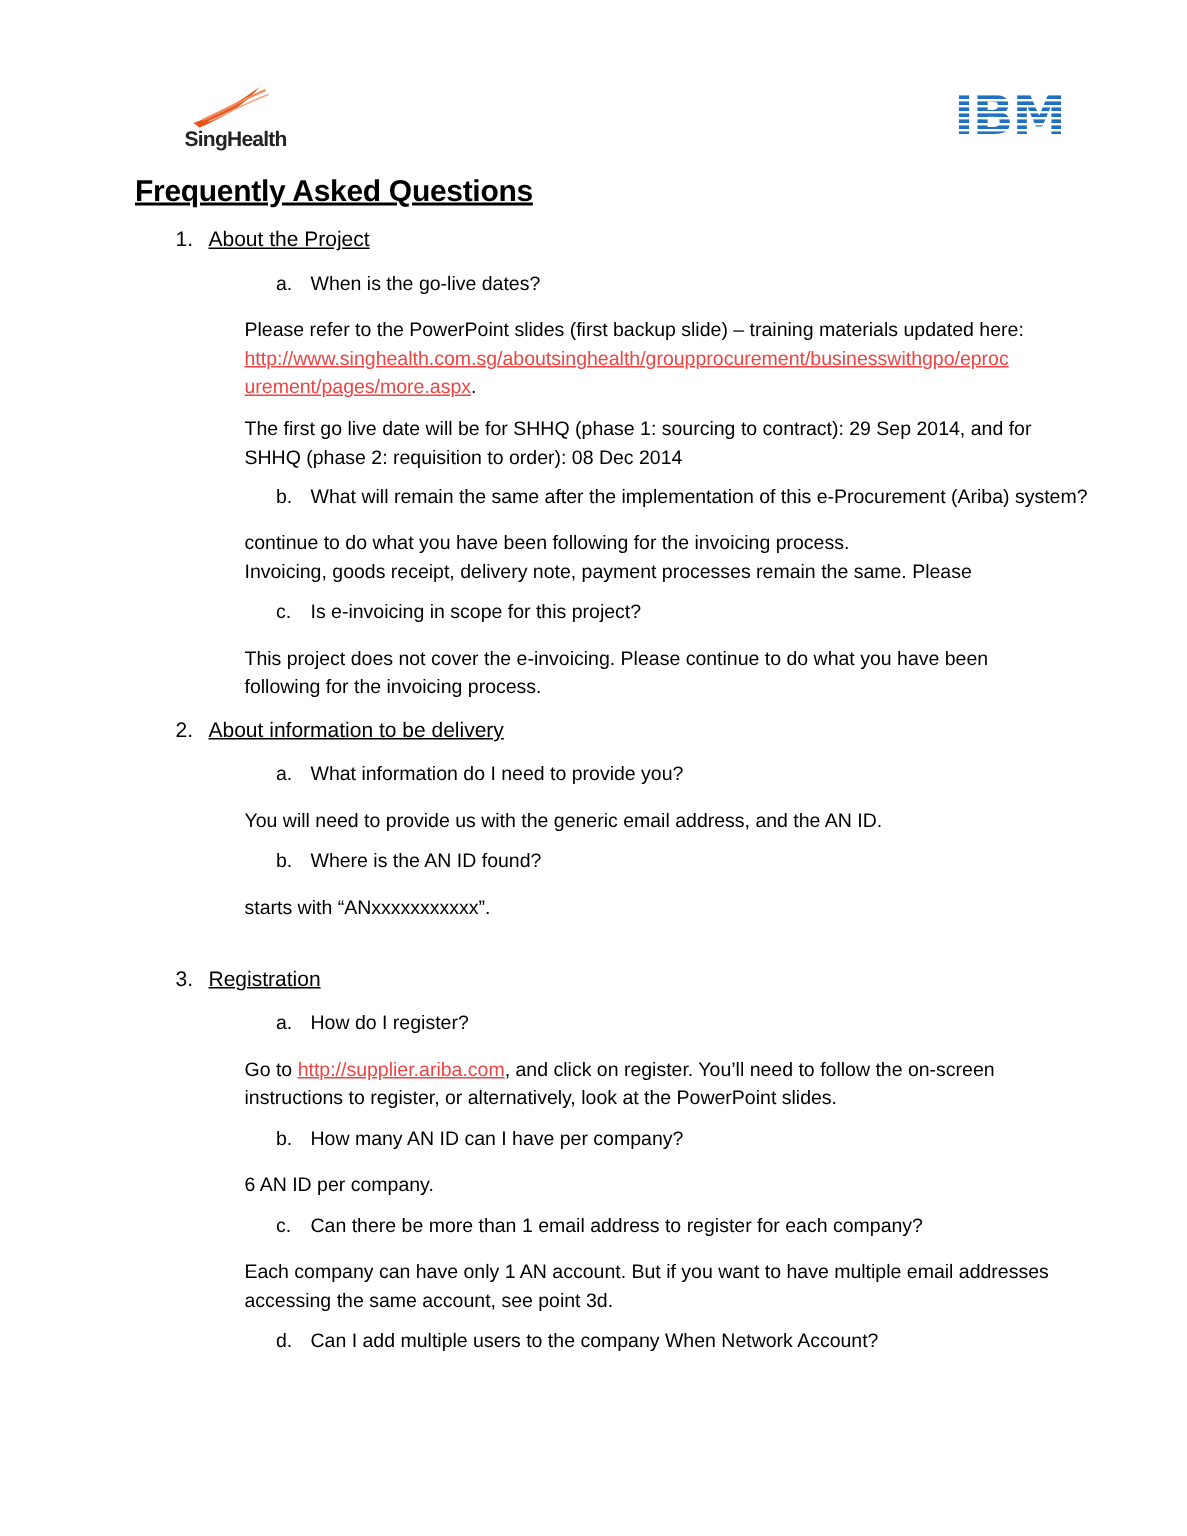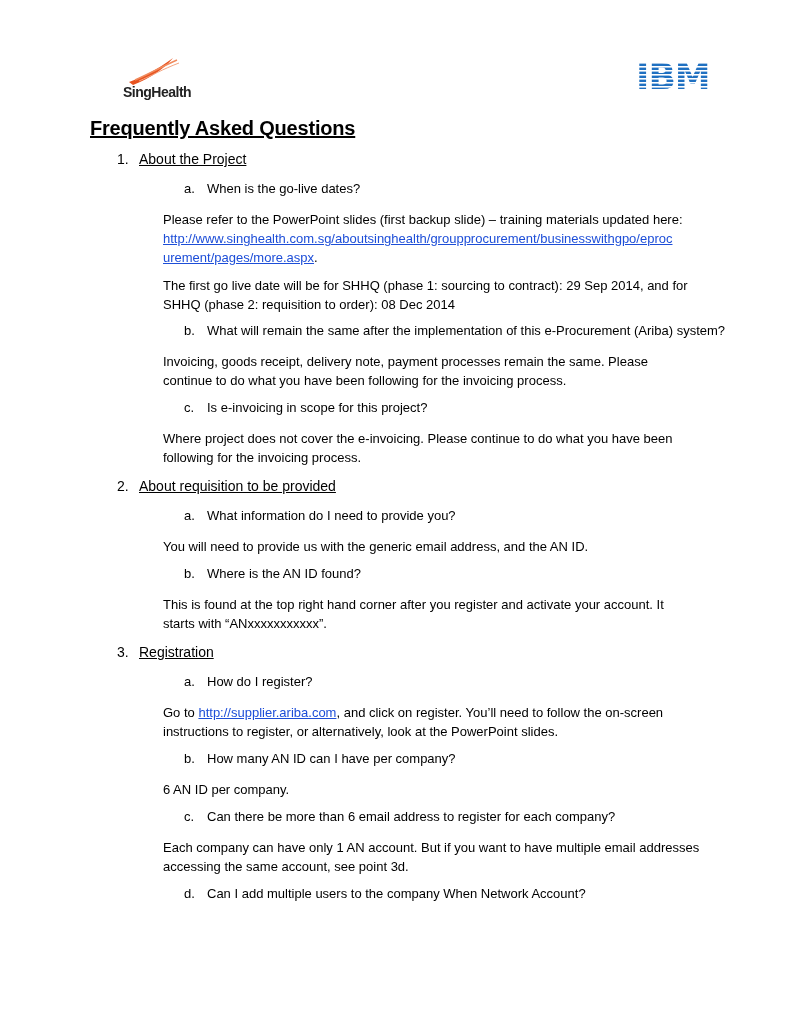--- a/index.html
+++ b/index.html
@@ -9,21 +9,21 @@
   .logo-sh .swoosh { position:absolute; left:0; top:0; }
   .logo-sh .name { position:absolute; left:2px; top:28px; font-size:14px; letter-spacing:-0.5px; color:#222; font-weight:bold; }
   .logo-ibm { position:absolute; left:636px; top:58px; width:76px; height:35px; }
   .title { position:absolute; left:90px; top:117px; font-size:20px; font-weight:bold; text-decoration:underline; letter-spacing:-0.2px; }
   .sec { position:absolute; left:117px; font-size:14px; }
   .sec .num { display:inline-block; width:22px; }
   .sec .lbl { text-decoration:underline; }
   .q { position:absolute; left:140px; font-size:13px;margin-left:44px; }
   .q .let { display:inline-block; width:23px; }
   .a { position:absolute; left:163px; font-size:13px; line-height:19px; width:560px; }
-  a, .link { color:#1d4ed8; text-decoration:underline; }
+  a, .link { color:#ef4444; text-decoration:underline; }
 </style>
 </head>
 <body>
 
 <div class="logo-sh">
   <svg class="swoosh" width="60" height="32" viewBox="0 0 60 32">
     <path d="M8 26 C20 22 36 14 52 2 C44 12 30 22 12 29 Z" fill="#e8531f"></path>
     <path d="M14 24 C26 19 40 11 56 4" stroke="#f08a5d" stroke-width="1.5" fill="none"></path>
     <path d="M18 25 C30 20 42 13 58 7" stroke="#f4a582" stroke-width="1" fill="none"></path>
   </svg>
@@ -59,48 +59,47 @@
 </div>
 <div class="a" style="top:276px">
   <div>The first go live date will be for SHHQ (phase 1: sourcing to contract): 29 Sep 2014, and for</div>
   <div>SHHQ (phase 2: requisition to order): 08 Dec 2014</div>
 </div>
 
 <div class="q" style="top:323px">
   <span class="let">b.</span><span>What will remain the same after the implementation of this e-Procurement (Ariba) system?</span>
 </div>
 <div class="a" style="top:352px">
+  <div>continue to do what you have been following for the invoicing process.</div>
   <div>Invoicing, goods receipt, delivery note, payment processes remain the same. Please</div>
-  <div>continue to do what you have been following for the invoicing process.</div>
 </div>
 
 <div class="q" style="top:400px">
   <span class="let">c.</span><span>Is e-invoicing in scope for this project?</span>
 </div>
 <div class="a" style="top:429px">
-  <div>Where project does not cover the e-invoicing. Please continue to do what you have been</div>
+  <div>This project does not cover the e-invoicing. Please continue to do what you have been</div>
   <div>following for the invoicing process.</div>
 </div>
 
 <div class="sec" style="top:478px">
-  <span class="num">2.</span><span class="lbl">About requisition to be provided</span>
+  <span class="num">2.</span><span class="lbl">About information to be delivery</span>
 </div>
 
 <div class="q" style="top:508px">
   <span class="let">a.</span><span>What information do I need to provide you?</span>
 </div>
 <div class="a" style="top:537px">
   <div>You will need to provide us with the generic email address, and the AN ID.</div>
 </div>
 
 <div class="q" style="top:566px">
   <span class="let">b.</span><span>Where is the AN ID found?</span>
 </div>
 <div class="a" style="top:595px">
-  <div>This is found at the top right hand corner after you register and activate your account. It</div>
   <div>starts with “ANxxxxxxxxxxx”.</div>
 </div>
 
 <div class="sec" style="top:644px">
   <span class="num">3.</span><span class="lbl">Registration</span>
 </div>
 
 <div class="q" style="top:674px">
   <span class="let">a.</span><span>How do I register?</span>
 </div>
@@ -110,21 +109,21 @@
 </div>
 
 <div class="q" style="top:751px">
   <span class="let">b.</span><span>How many AN ID can I have per company?</span>
 </div>
 <div class="a" style="top:780px">
   <div>6 AN ID per company.</div>
 </div>
 
 <div class="q" style="top:809px">
-  <span class="let">c.</span><span>Can there be more than 6 email address to register for each company?</span>
+  <span class="let">c.</span><span>Can there be more than 1 email address to register for each company?</span>
 </div>
 <div class="a" style="top:838px">
   <div>Each company can have only 1 AN account. But if you want to have multiple email addresses</div>
   <div>accessing the same account, see point 3d.</div>
 </div>
 
 <div class="q" style="top:886px">
   <span class="let">d.</span><span>Can I add multiple users to the company When Network Account?</span>
 </div>
 

